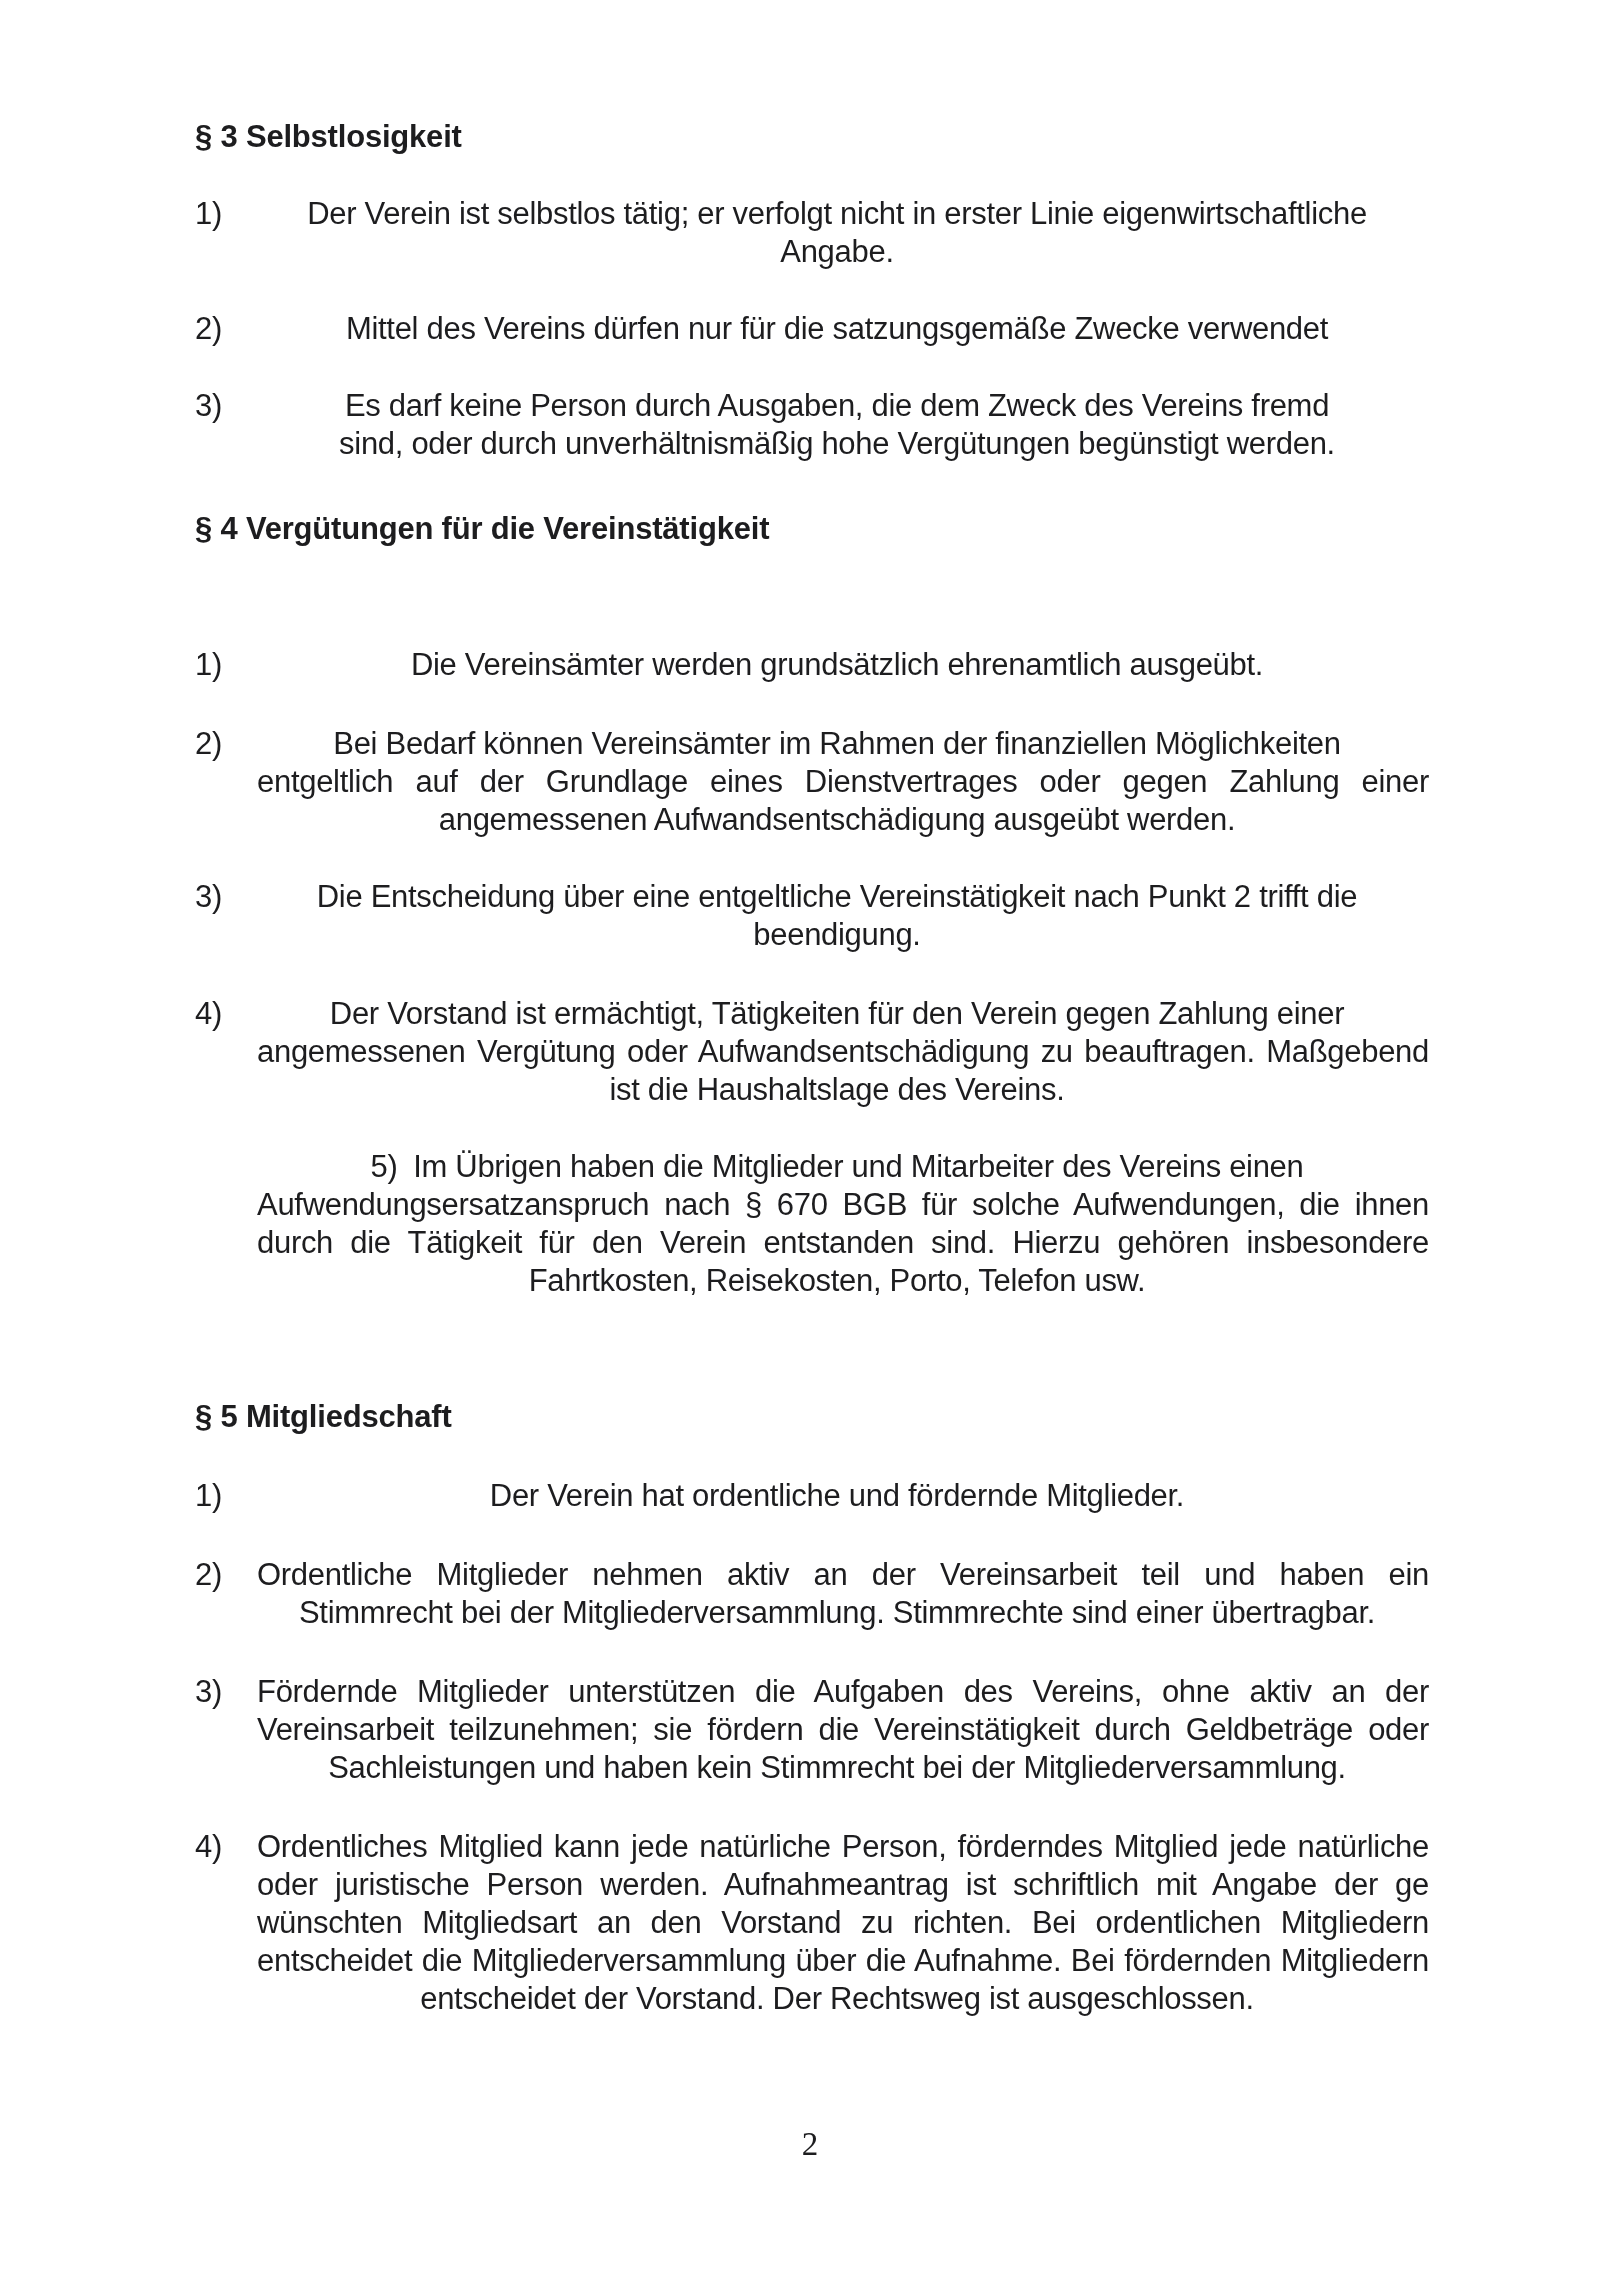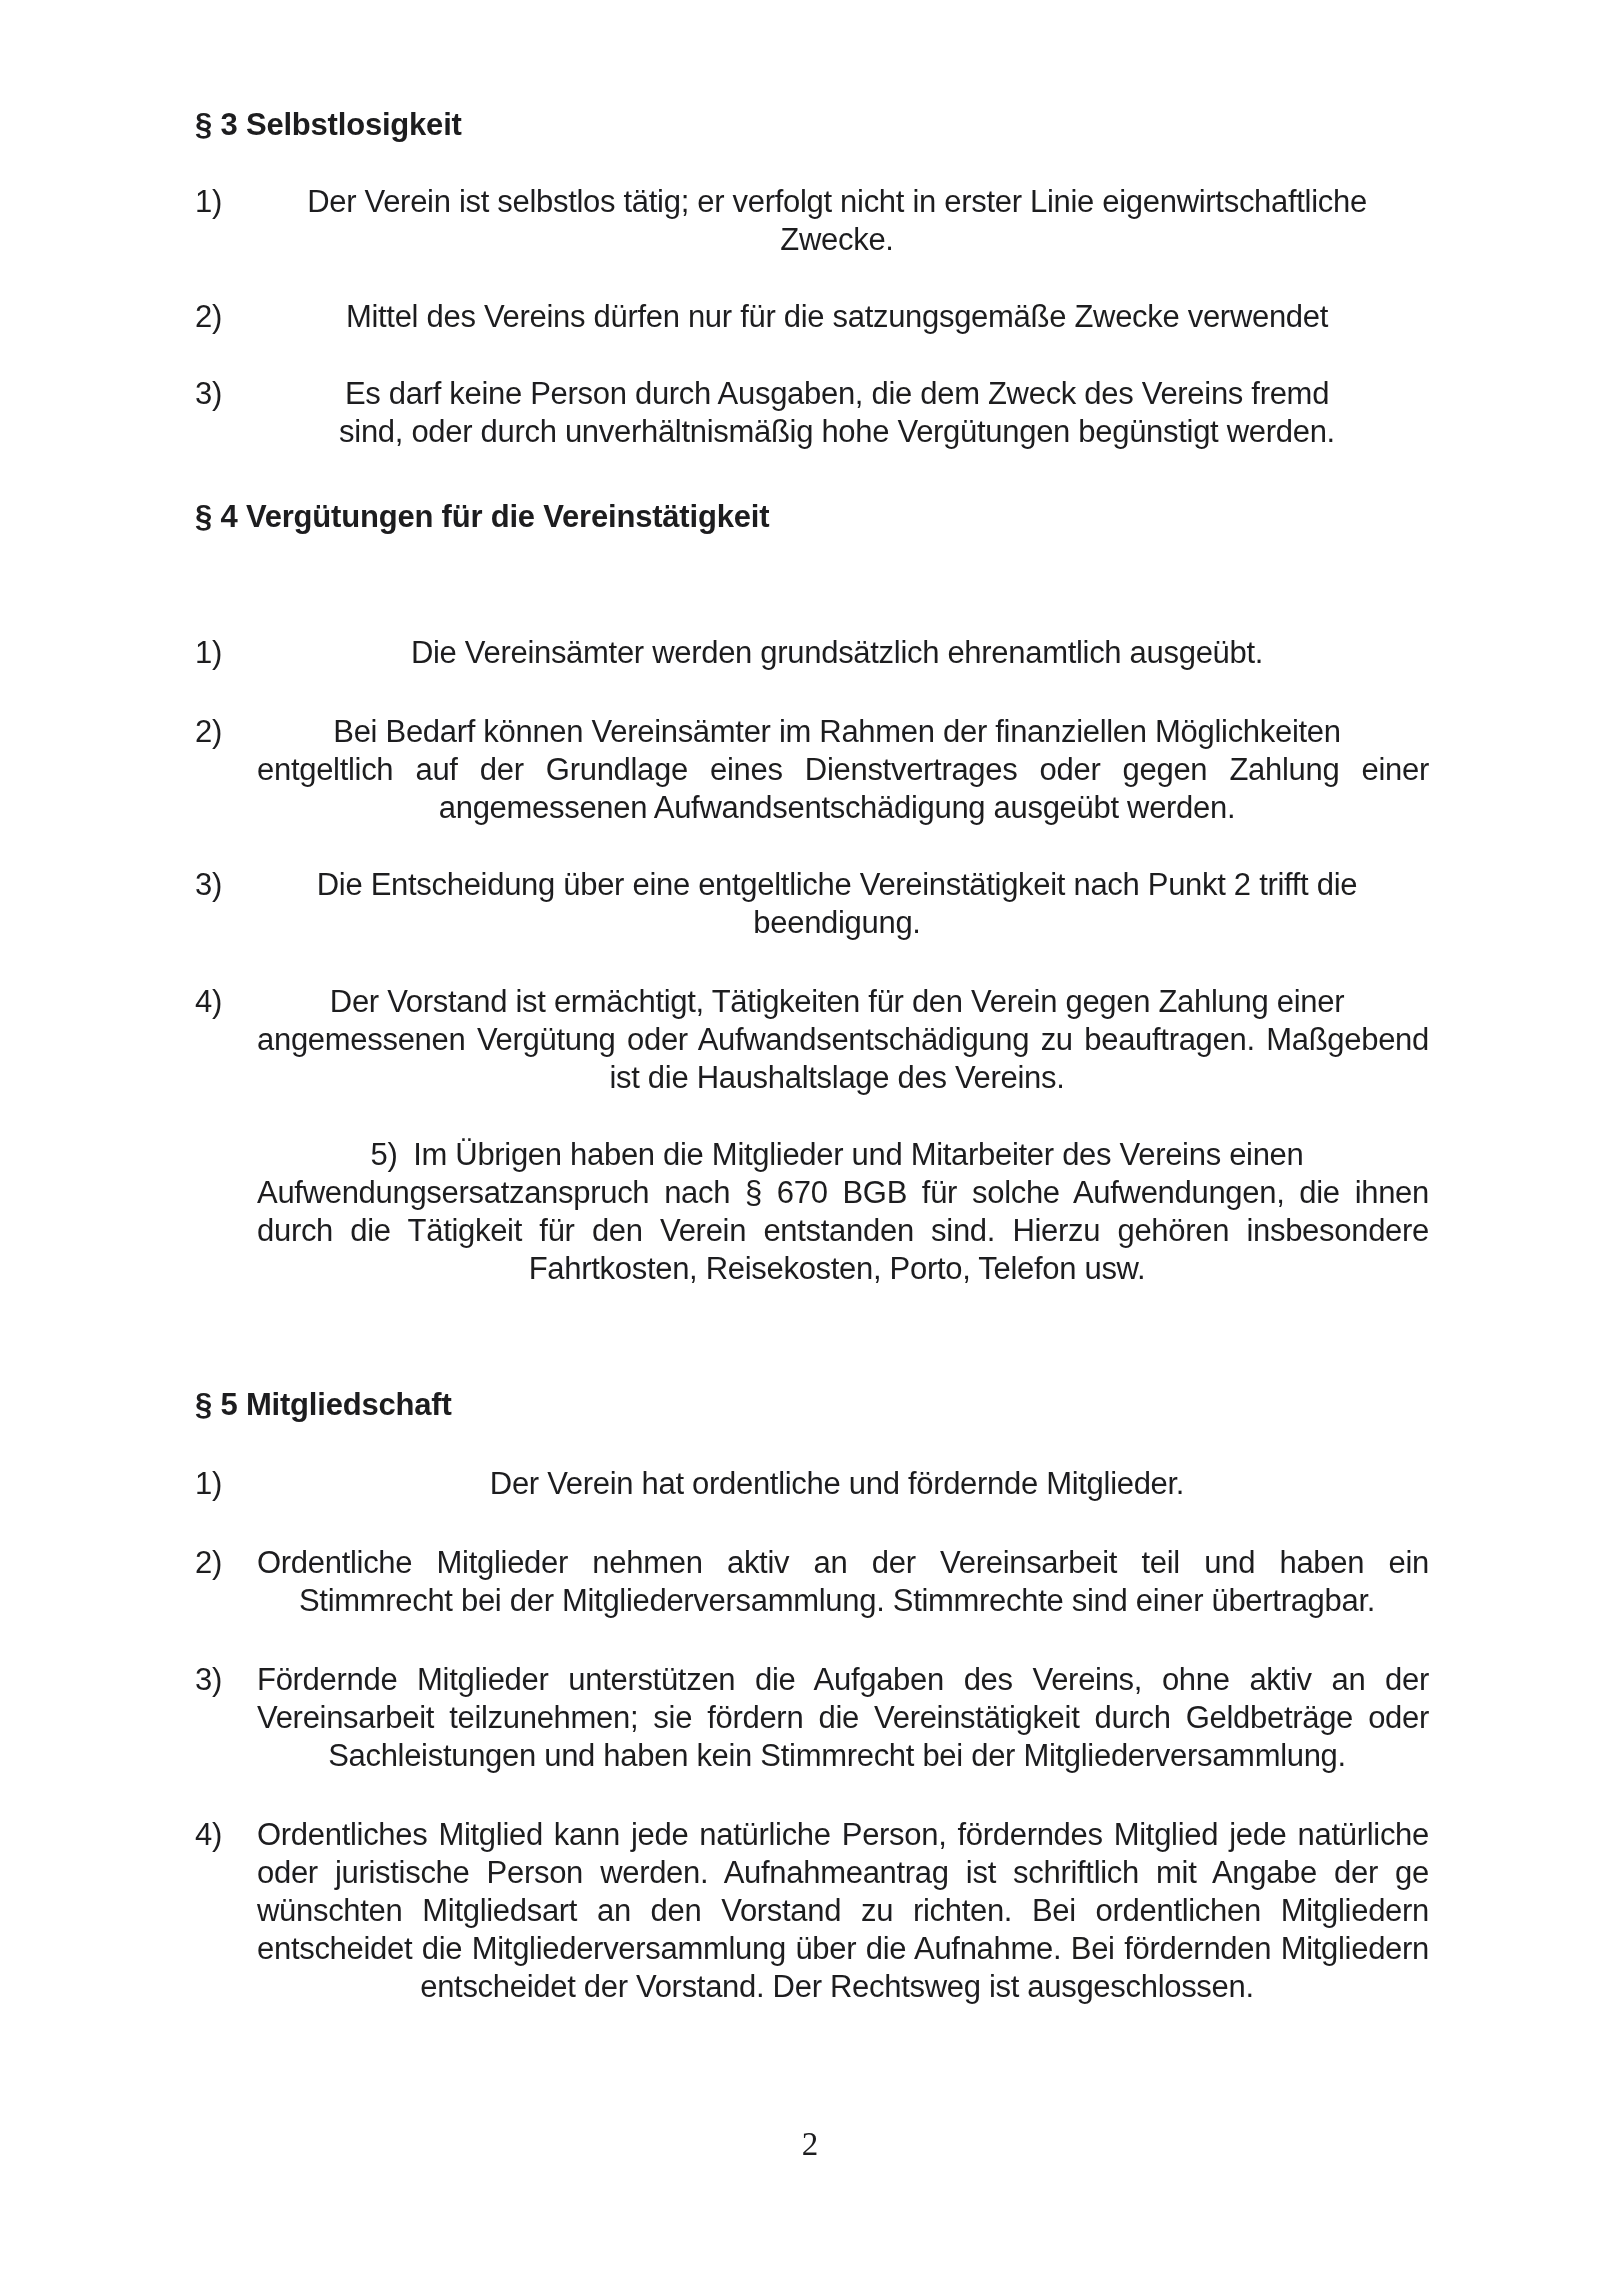--- a/index.html
+++ b/index.html
@@ -27,21 +27,21 @@
     top: 106px;
     width: 1234px; 
   }
   .sec-heading {
     margin: 0;
     font-size: 31px;
     font-weight: 700;
     line-height: 38px;
     letter-spacing: -0.2px;
   }
-  #sec1 .sec-heading { margin-top: 0; }
+  #sec1 .sec-heading { margin-top: 12px; }
   #sec2 .sec-heading { margin-top: 47px; }
   #sec3 .sec-heading { margin-top: 98px; }
 
   .item {
     margin-top: 41px;
     font-size: 31px;
     line-height: 38px;
     letter-spacing: -0.3px;
   }
   #sec1 .item { margin-top: 39px; }
@@ -88,21 +88,21 @@
 </head>
 <body>
 
 <div class="sheet">
   <main class="doc">
       <section class="section" id="sec1">
         <h2 class="sec-heading">§ 3 Selbstlosigkeit</h2>
         <div class="item hanging">
           <span class="num">1)</span>
           <div class="line">Der Verein ist selbstlos tätig; er verfolgt nicht in erster Linie eigenwirtschaftliche</div>
-          <div class="line">Zwecke.</div>
+          <div class="line">Angabe.</div>
         </div>
         <div class="item hanging">
           <span class="num">2)</span>
           <div class="line">Mittel des Vereins dürfen nur für die satzungsgemäße Zwecke verwendet</div>
         </div>
         <div class="item hanging">
           <span class="num">3)</span>
           <div class="line">Es darf keine Person durch Ausgaben, die dem Zweck des Vereins fremd</div>
           <div class="line">sind, oder durch unverhältnismäßig hohe Vergütungen begünstigt werden.</div>
         </div>

